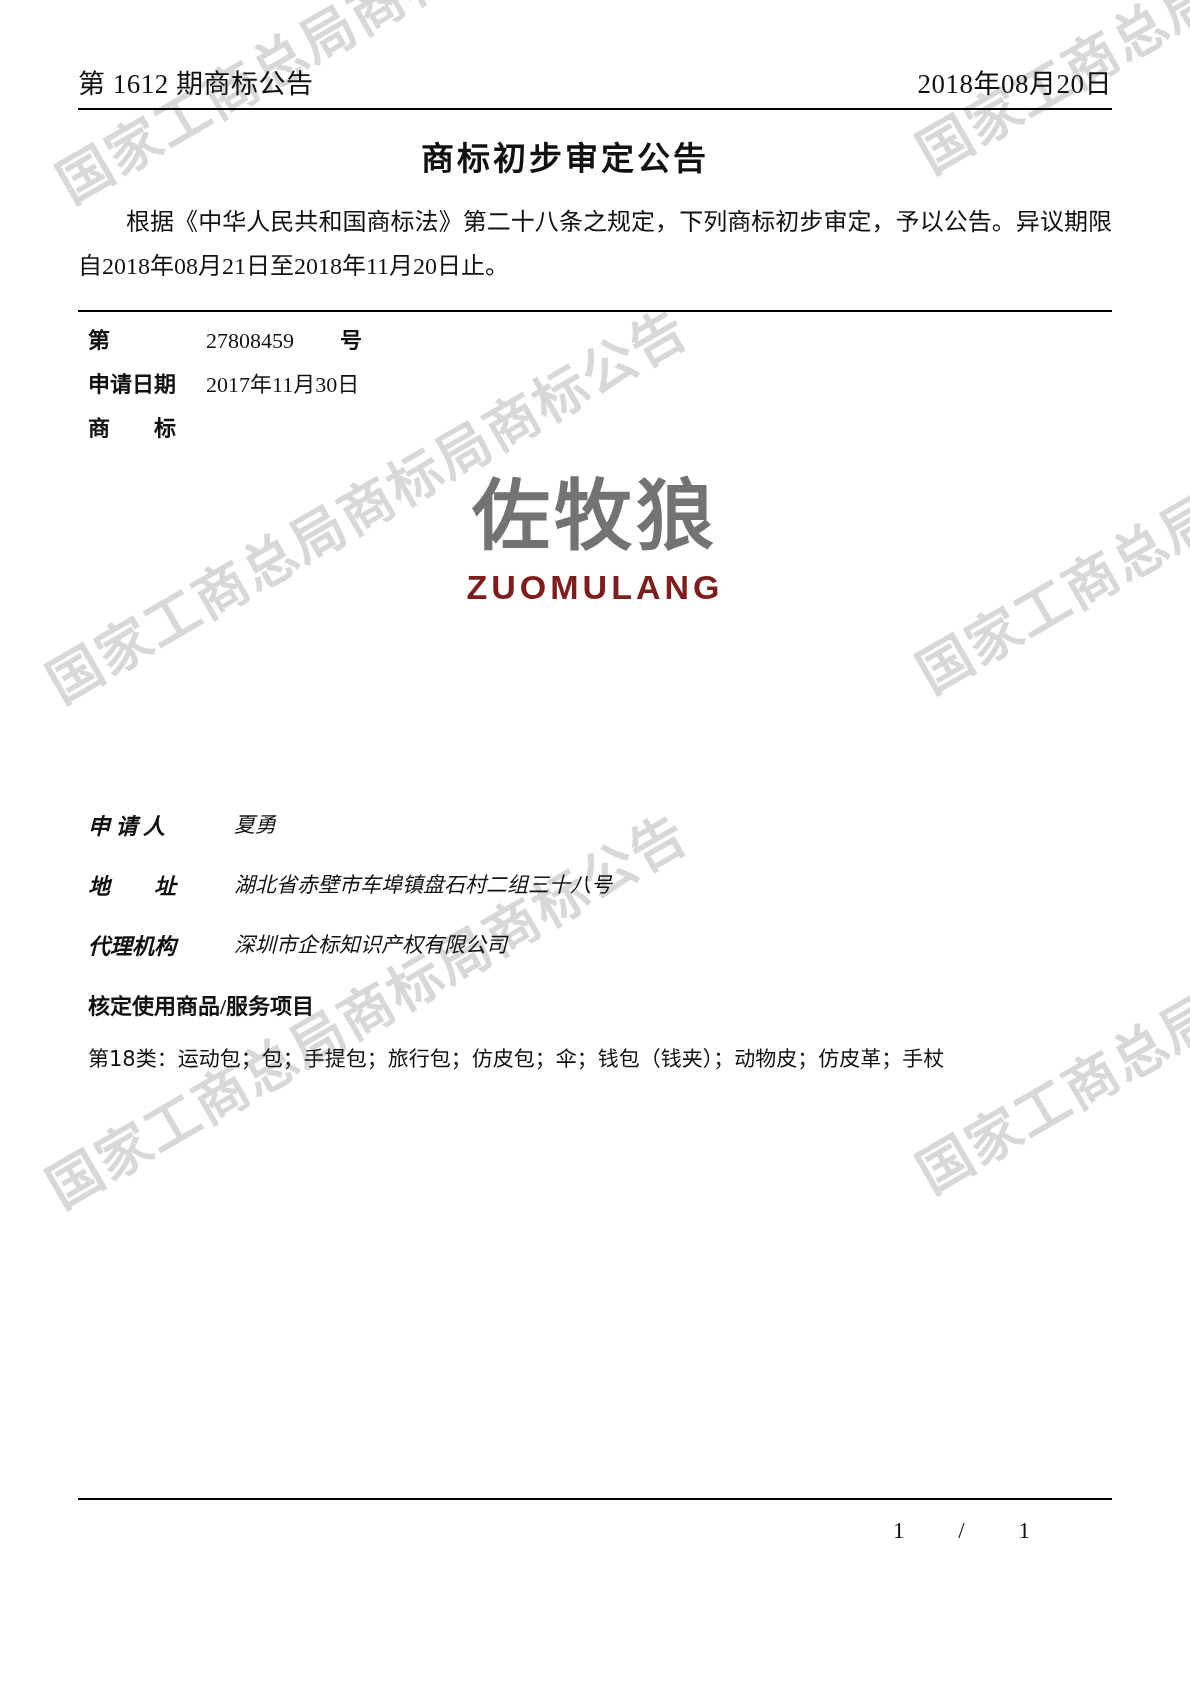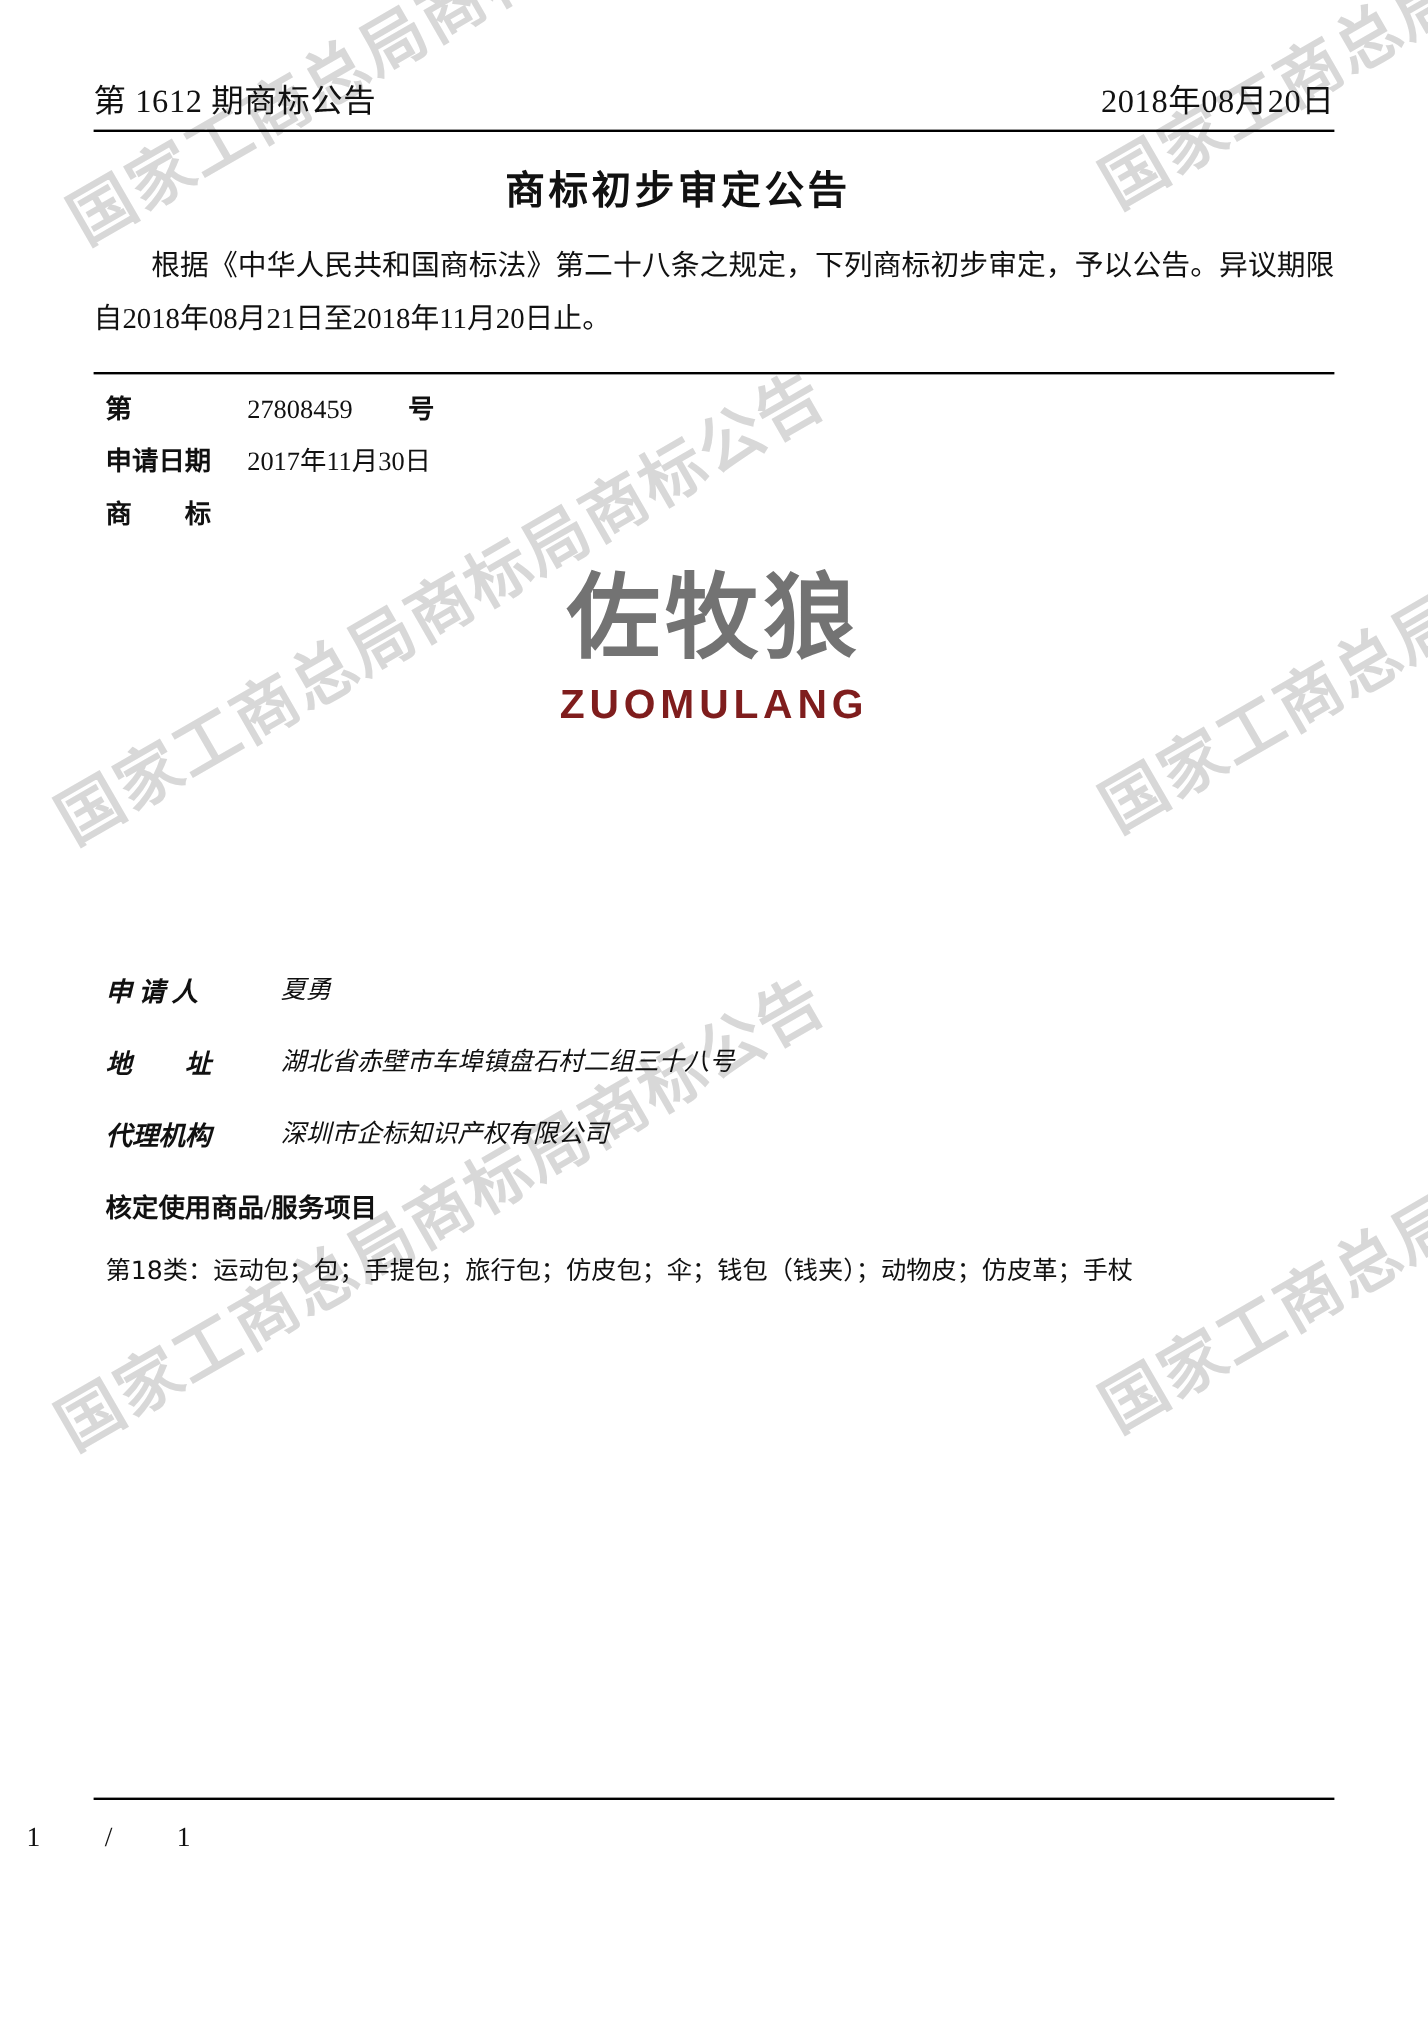--- a/index.html
+++ b/index.html
@@ -186,21 +186,21 @@
     line-height: 34px;
     width: 980px;
   }
 
   
   .footer {
     position: absolute;
     left: 0;
     top: 1518px;
     width: 1054px;
-    text-align: left;
+    text-align: right;
     font-size: 23px;
     letter-spacing: 2px;
     z-index: 2;
   }
   .footer span { margin: 0 22px; }
 </style>
 </head>
 <body>
 
 <div class="page">

